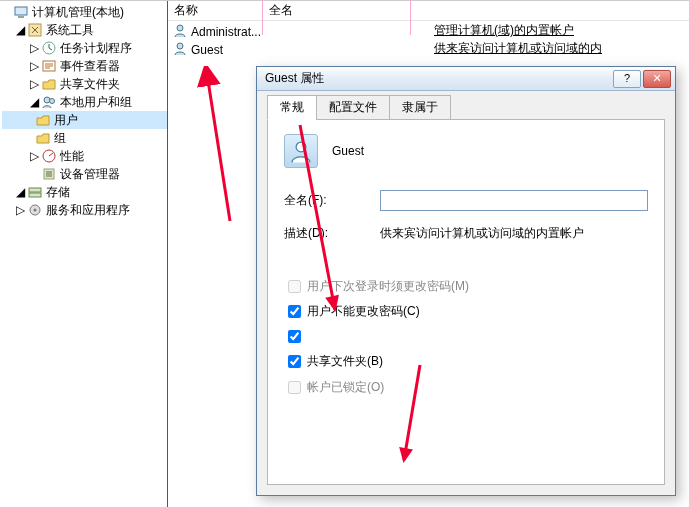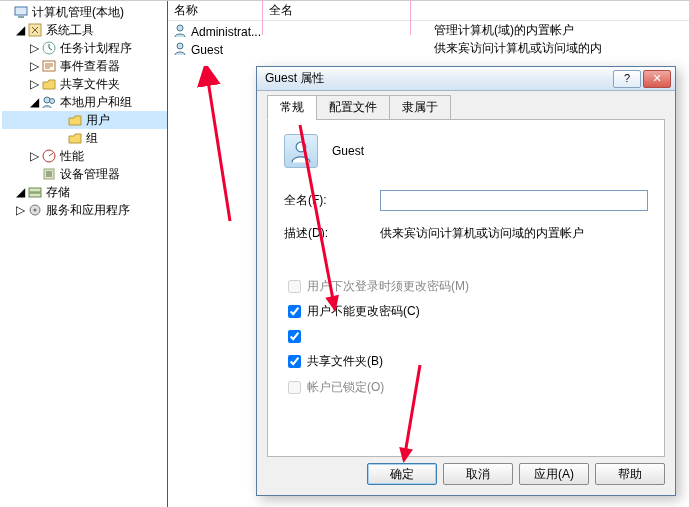--- a/index.html
+++ b/index.html
@@ -3,28 +3,28 @@
 <meta charset="utf-8">
 <style>
   * { box-sizing: border-box; font-family: "Microsoft YaHei", "SimSun", sans-serif; font-size: 12px; }
   body { margin: 0; width: 689px; height: 507px; background: #fff; overflow: hidden; position: relative; }
   .main { display: flex; height: 100%; border-top: 1px solid #ccc; }
   .tree { width: 168px; border-right: 1px solid #a21caf; padding: 2px 0 0 2px; }
   .tree-item { display: flex; align-items: center; height: 18px; padding: 1px 0; white-space: nowrap; cursor: default; }
   .tree-item .tw { width: 9px; height: 9px; margin-right: 2px; display: inline-flex; align-items: center; justify-content: center; }
   .tree-item .ico { width: 16px; height: 16px; margin-right: 3px; display: inline-flex; align-items: center; justify-content: center; }
   .sel { background: #cce8ff; }
-  .ind1 { padding-left: 14px; } .ind2 { padding-left: 28px; } .ind3 { padding-left: 54px; }
+  .ind1 { padding-left: 14px; } .ind2 { padding-left: 28px; } .ind3 { padding-left: 22px; }
   .listpane { flex: 1; }
   .listhdr { display: flex; border-bottom: 1px solid #e5e5e5; height: 20px; align-items: center; }
   .listhdr span { border-right: 1px solid #f9a8d4; padding: 16px 6px; }
   .listrow { display: flex; align-items: flex-end; height: 18px; padding-left: 4px; }
   .listrow .ico { width: 16px; height: 16px; margin-right: 3px; }
   .col-name { width: 95px; overflow: hidden; text-overflow: ellipsis; white-space: nowrap; }
-  .col-full { width: 148px; } .col-desc { flex:1; white-space: nowrap; overflow:hidden; }
+  .col-full { width: 148px; } .col-desc { flex:1; white-space: nowrap; overflow:hidden;text-decoration:underline; }
 
   .dialog { position: absolute; left: 256px; top: 66px; width: 420px; height: 430px;
             border: 1px solid #5a7ca0; background: #f0f0f0; box-shadow: 4px 4px 12px rgba(0,0,0,.25); }
   .titlebar { height: 24px; background: linear-gradient(#fdfefe,#e6eef7 45%,#d4e3f3); display:flex; align-items:center; padding: 0 4px 0 8px; border-bottom:1px solid #a0b4cc;}
   .titlebar .ttl { flex:1; color:#000; }
   .wbtn { width: 28px; height: 18px; margin-left: 2px; border: 1px solid #8aa3bf; background: linear-gradient(#fefefe,#e1ecf6); border-radius:2px; display:inline-flex; align-items:center; justify-content:center; font-size:11px; line-height:1; }
   .wbtn.close { background: linear-gradient(#f1a7a0,#d85b50); color:#fff; border-color:#b34c44;}
   .dlgbody { padding: 3px 10px 6px 10px; height: calc(100% - 28px); display:flex; flex-direction:column; }
   .tabs { display:flex; position:relative; top:1px; z-index:2; }
   .tab { padding: 3px 12px; border:1px solid #b7b7b7; background:#f0f0f0; margin-right:-1px; cursor:default;}
@@ -250,26 +250,20 @@
       </label>
       <label class="chk">
         <input type="checkbox" checked="" style="">
         <span>共享文件夹(B)</span>
       </label>
       <label class="chk disabled">
         <input type="checkbox" disabled="" style="">
         <span>帐户已锁定(O)</span>
       </label>
     </div>
-    <div class="dlgbtns">
-      <button class="btn default">确定</button>
-      <button class="btn">取消</button>
-      <button class="btn">应用(A)</button>
-      <button class="btn">帮助</button>
-    </div>
   </div>
 </div>
 
 <svg class="arrow" style="left:195px; top:66px;" width="50" height="160">
   <defs>
       <marker id="ah1" markerWidth="8" markerHeight="8" refX="4" refY="4" orient="auto">
         <path d="M0 0 L8 4 L0 8 z" fill="#e03"></path>
       </marker>
     </defs>
   <path d="M35 155 L12 8" stroke="#e03" stroke-width="3" fill="none" marker-end="url(#ah1)"></path>

